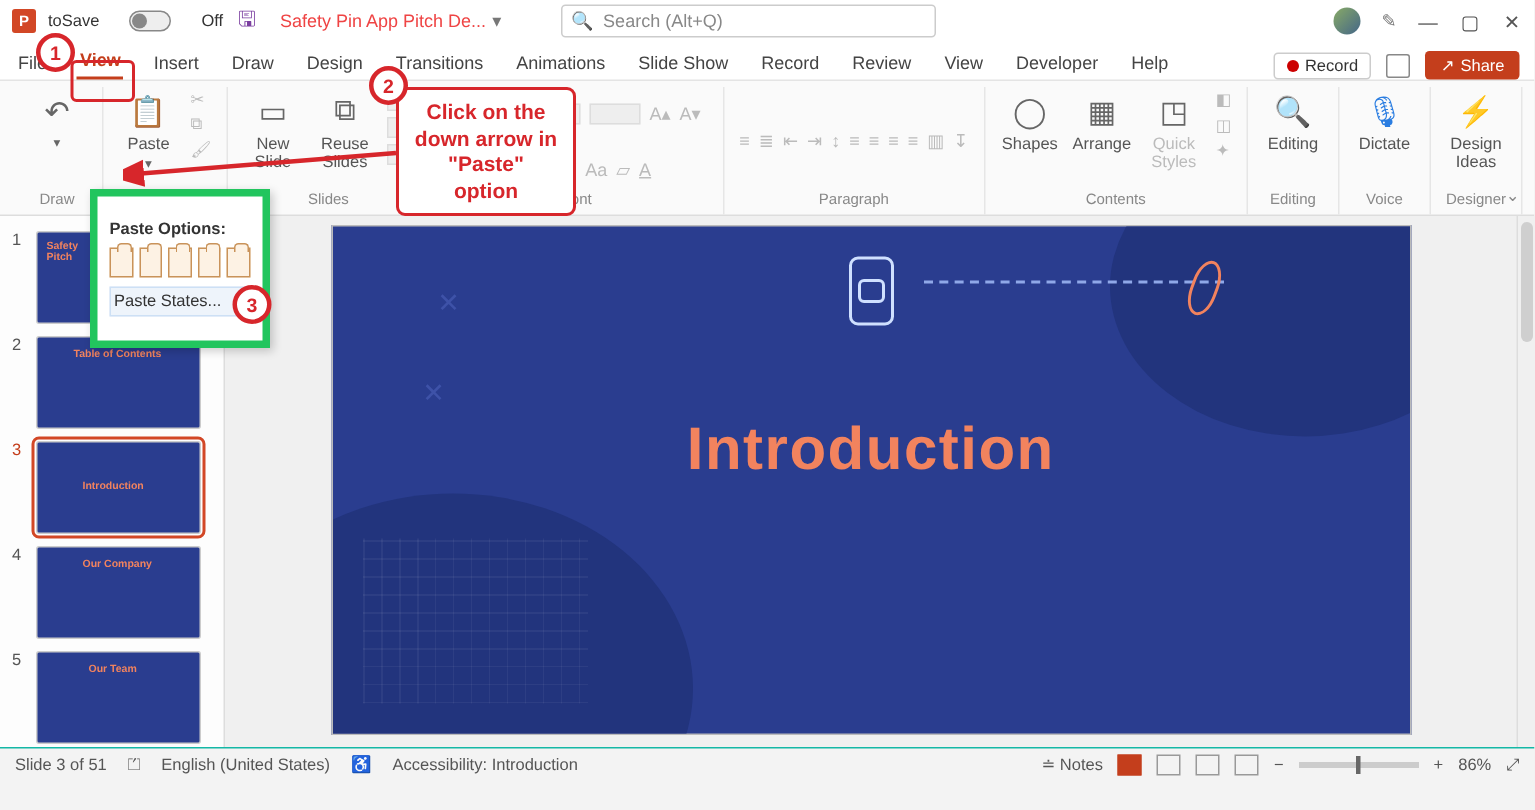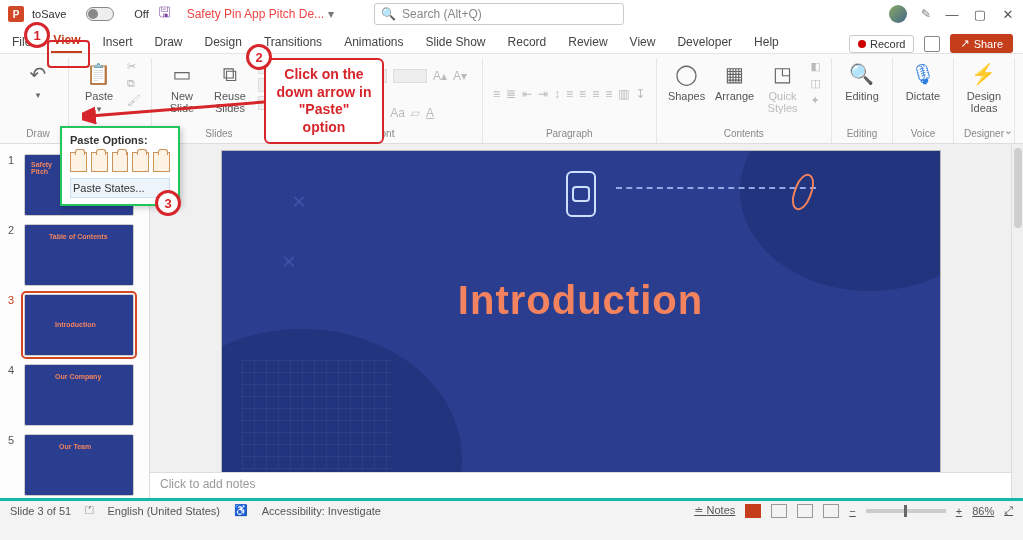--- a/index.html
+++ b/index.html
@@ -34,21 +34,21 @@
   .group-body{display:flex;align-items:flex-start;gap:8px;flex:1;}
   .big-btn{display:flex;flex-direction:column;align-items:center;gap:2px;font-size:11px;color:#555;min-width:40px;}
   .big-btn .ic{width:28px;height:28px;display:flex;align-items:center;justify-content:center;font-size:20px;color:#666;}
   .big-btn .lbl{line-height:1.1;text-align:center;}
   .arrow-down{font-size:9px;color:#666;}
   .mini-col{display:flex;flex-direction:column;gap:4px;font-size:11px;color:#888;}
   .mini-ic{width:18px;height:14px;background:#eee;border:1px solid #ddd;}
   .faded{color:#bbb;}
   .collapse-caret{position:absolute;right:10px;bottom:6px;color:#888;font-size:11px;}
   
-  .paste-menu{position:absolute;left:60px;top:126px;width:120px;background:#fff;border:2px solid #22c55e;box-shadow:2px 2px 6px rgba(0,0,0,.2);padding:6px 8px;z-index:30;}
+  .paste-menu{position:absolute;left:60px;top:126px;width:120px;background:#fff;border:5px solid #22c55e;box-shadow:2px 2px 6px rgba(0,0,0,.2);padding:16px 8px;z-index:30;}
   .paste-menu .hdr{font-size:11px;font-weight:600;margin-bottom:6px;}
   .paste-icons{display:flex;gap:4px;margin-bottom:6px;}
   .paste-icons span{width:18px;height:20px;border:1px solid #c9935a;background:#fdf2e4;position:relative;}
   .paste-icons span::before{content:"";position:absolute;top:-4px;left:4px;width:8px;height:5px;border:1px solid #c9935a;border-bottom:none;border-radius:3px 3px 0 0;background:#fdf2e4;}
   .paste-special{font-size:11px;padding:3px 2px;background:#eef4fb;border:1px solid #cde0f5;}
   
   .workspace{display:flex;height:354px;background:#f0f0f0;}
   .thumb-col{width:150px;background:#fdfdfd;border-right:1px solid #ddd;overflow:hidden;padding-top:6px;}
   .thumb-row{display:flex;align-items:flex-start;gap:6px;padding:4px 8px;}
   .thumb-num{font-size:11px;color:#555;width:10px;}
@@ -65,22 +65,22 @@
   .slide .phone::after{content:"";position:absolute;left:50%;top:50%;transform:translate(-50%,-50%);width:14px;height:12px;border:2px solid #cfe0ff;border-radius:4px;}
   .slide .dash{position:absolute;top:36px;left:55%;width:200px;border-top:2px dashed #8fa8e8;}
   .slide .pin{position:absolute;top:22px;right:130px;width:16px;height:40px;}
   .slide .pin::before{content:"";position:absolute;width:14px;height:34px;border:2px solid #f2835e;border-radius:10px/18px;transform:rotate(20deg);}
   .slide-title{position:absolute;left:50%;top:44%;transform:translate(-50%,-50%);font-size:40px;color:#f2835e;font-weight:600;letter-spacing:1px;}
   .slide .cross{position:absolute;color:#3e52a8;font-size:18px;}
   .notes{height:26px;border-top:1px solid #ddd;padding:4px 10px;color:#999;font-size:12px;background:#fff;}
   .scroll-y{width:12px;background:#f0f0f0;border-left:1px solid #ddd;position:relative;}
   .scroll-y::after{content:"";position:absolute;top:4px;left:2px;width:8px;height:80px;background:#cfcfcf;border-radius:4px;}
   
-  .status{height:22px;background:#f3f3f3;border-top:3px solid #14b8a6;display:flex;align-items:center;padding:0 10px;font-size:11px;color:#555;gap:14px;}
-  .status .right{margin-left:auto;display:flex;align-items:center;gap:10px;text-decoration:underline;}
+  .status{height:22px;background:#f3f3f3;border-top:1px solid #14b8a6;display:flex;align-items:center;padding:0 10px;font-size:11px;color:#555;gap:14px;}
+  .status .right{margin-left:auto;display:flex;align-items:center;gap:10px;}
   .view-btn{width:16px;height:14px;border:1px solid #999;}
   .view-btn.active{background:#c43e1c;border-color:#c43e1c;}
   .zoom-slider{width:80px;height:4px;background:#ccc;position:relative;}
   .zoom-slider::after{content:"";position:absolute;left:48%;top:-4px;width:3px;height:12px;background:#666;}
   
   .annot-badge{position:absolute;width:26px;height:26px;border:3px solid #d7262b;border-radius:50%;background:#fff;color:#d7262b;font-weight:700;display:flex;align-items:center;justify-content:center;font-size:13px;z-index:50;}
   .annot-text{position:absolute;border:2.5px solid #d7262b;border-radius:6px;background:#fff;color:#d7262b;font-weight:700;font-size:14px;padding:6px 10px;line-height:1.25;z-index:45;}
   .annot-box{position:absolute;border:2.5px solid #d7262b;border-radius:4px;z-index:40;}
   .arrow-svg{position:absolute;z-index:42;pointer-events:none;}
 </style>
@@ -320,31 +320,30 @@
         <div class="blob2"></div>
         <div class="grid"></div>
         <span class="cross" style="left:60px;top:100px">✕</span>
         <span class="cross" style="left:70px;top:40px">✕</span>
         <div class="phone"></div>
         <div class="dash"></div>
         <div class="pin"></div>
         <div class="slide-title">Introduction</div>
       </div>
     </div>
-    <div class="notes">Click to add notes</div>
   </div>
   <div class="scroll-y"></div>
 </div>
 
 <div class="status">
   <span>Slide 3 of 51</span>
   <span>⏍</span>
   <span>English (United States)</span>
   <span>♿</span>
-  <span>Accessibility: Investigate</span>
+  <span>Accessibility: Introduction</span>
   <div class="right">
     <span>≐ <span>Notes</span></span>
     <span class="view-btn active"></span>
     <span class="view-btn"></span>
     <span class="view-btn"></span>
     <span class="view-btn"></span>
     <span>−</span>
     <div class="zoom-slider"></div>
     <span>+</span>
     <span>86%</span>

